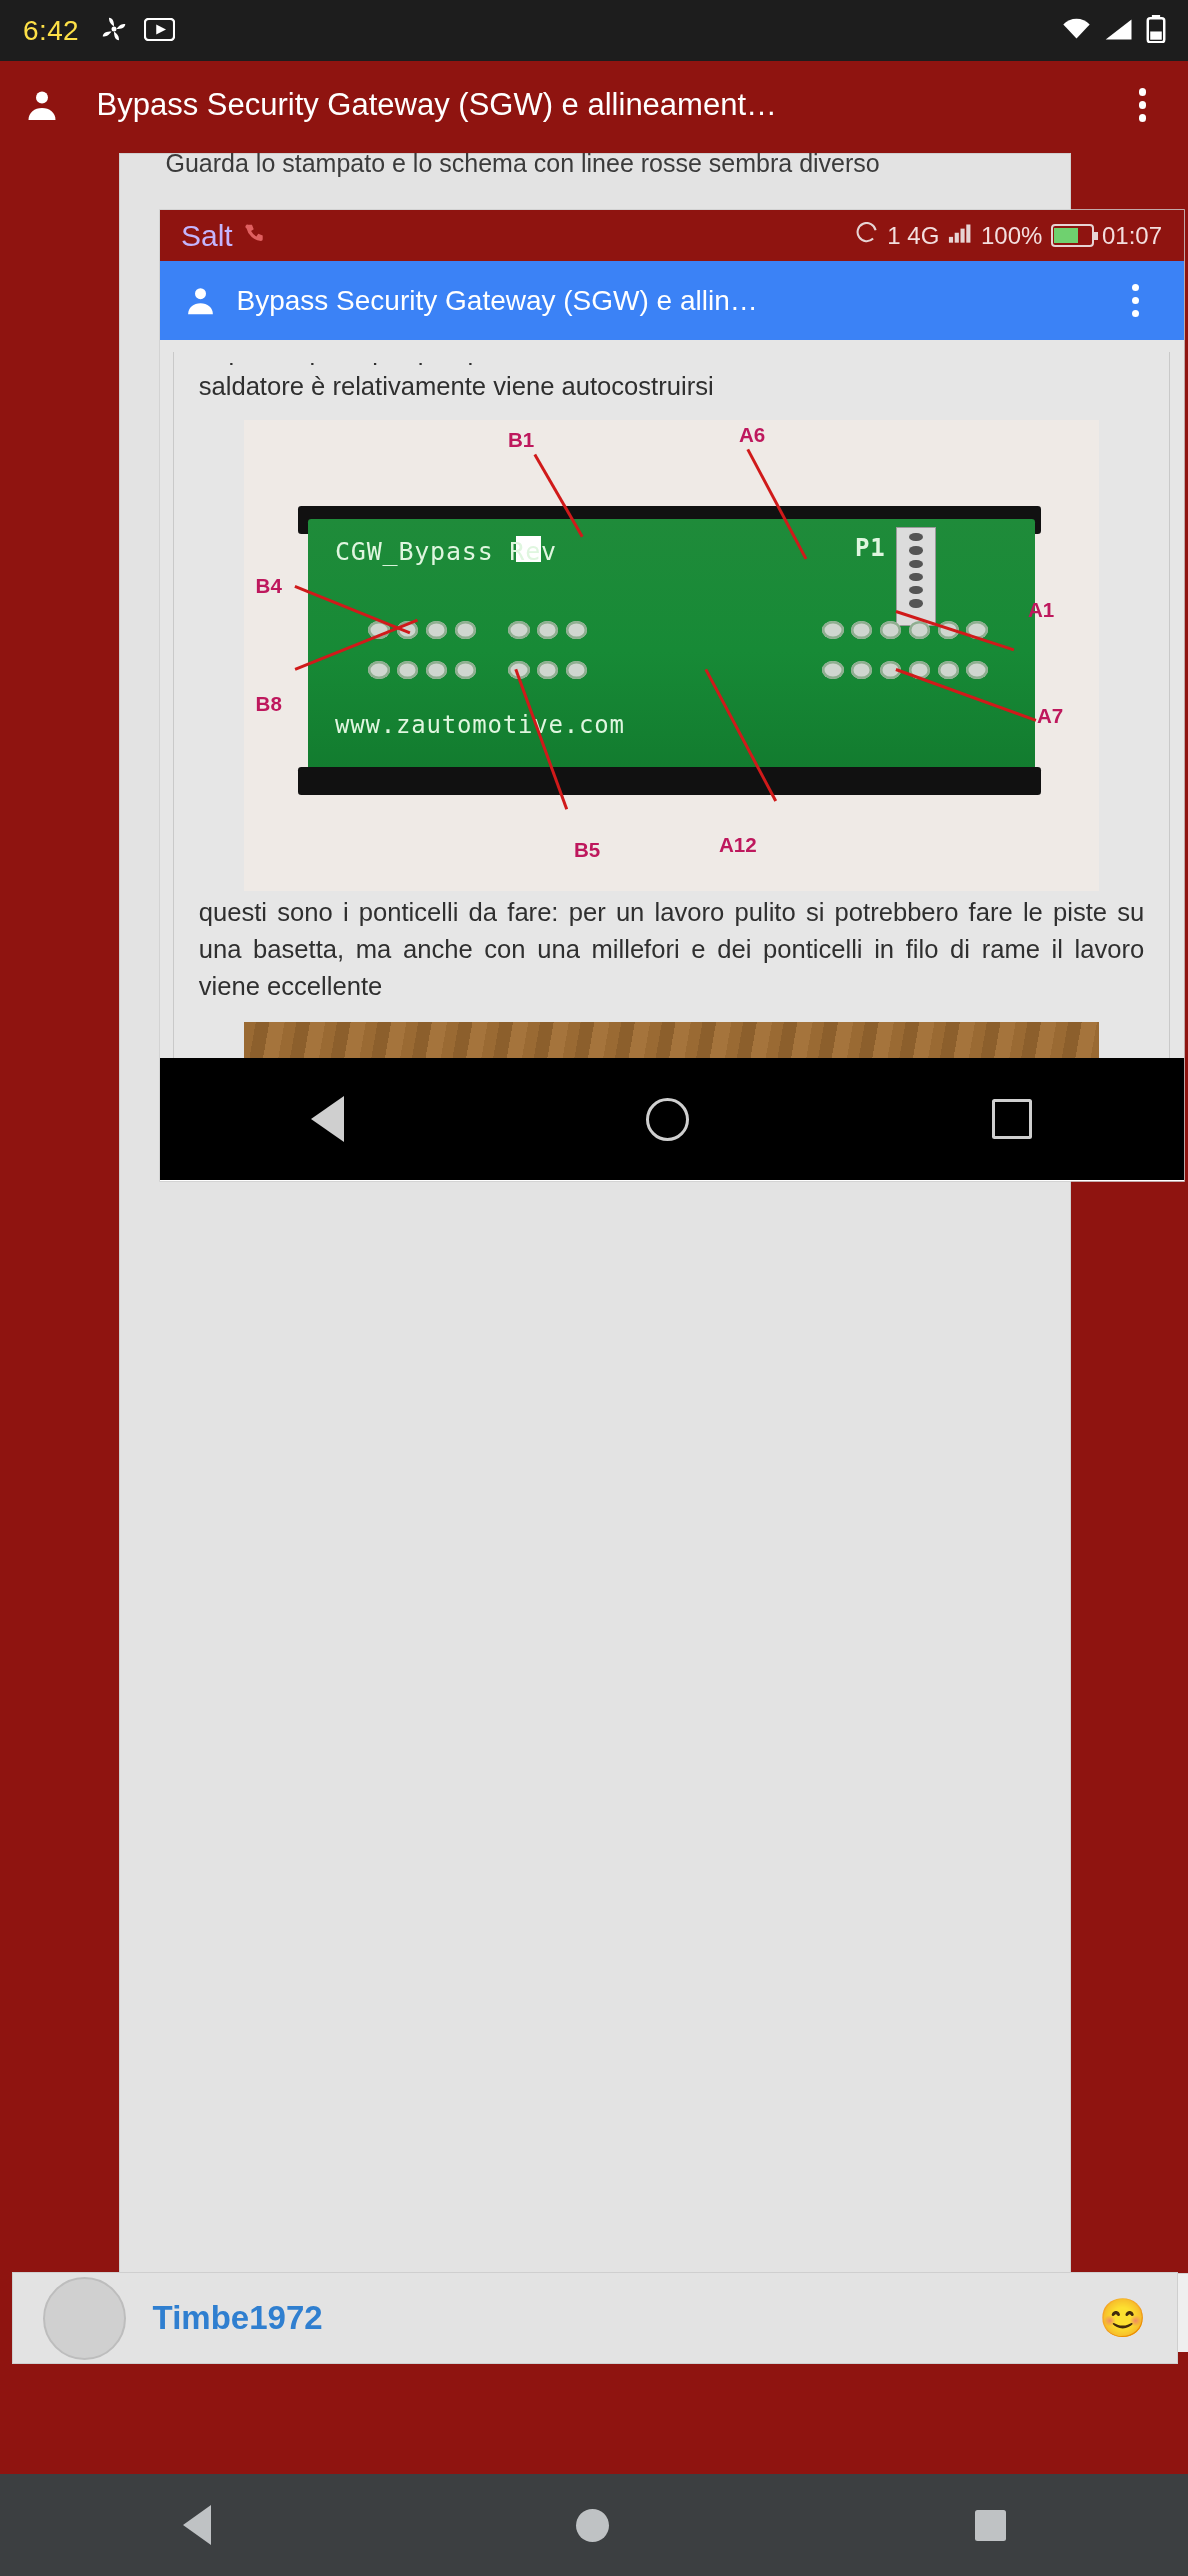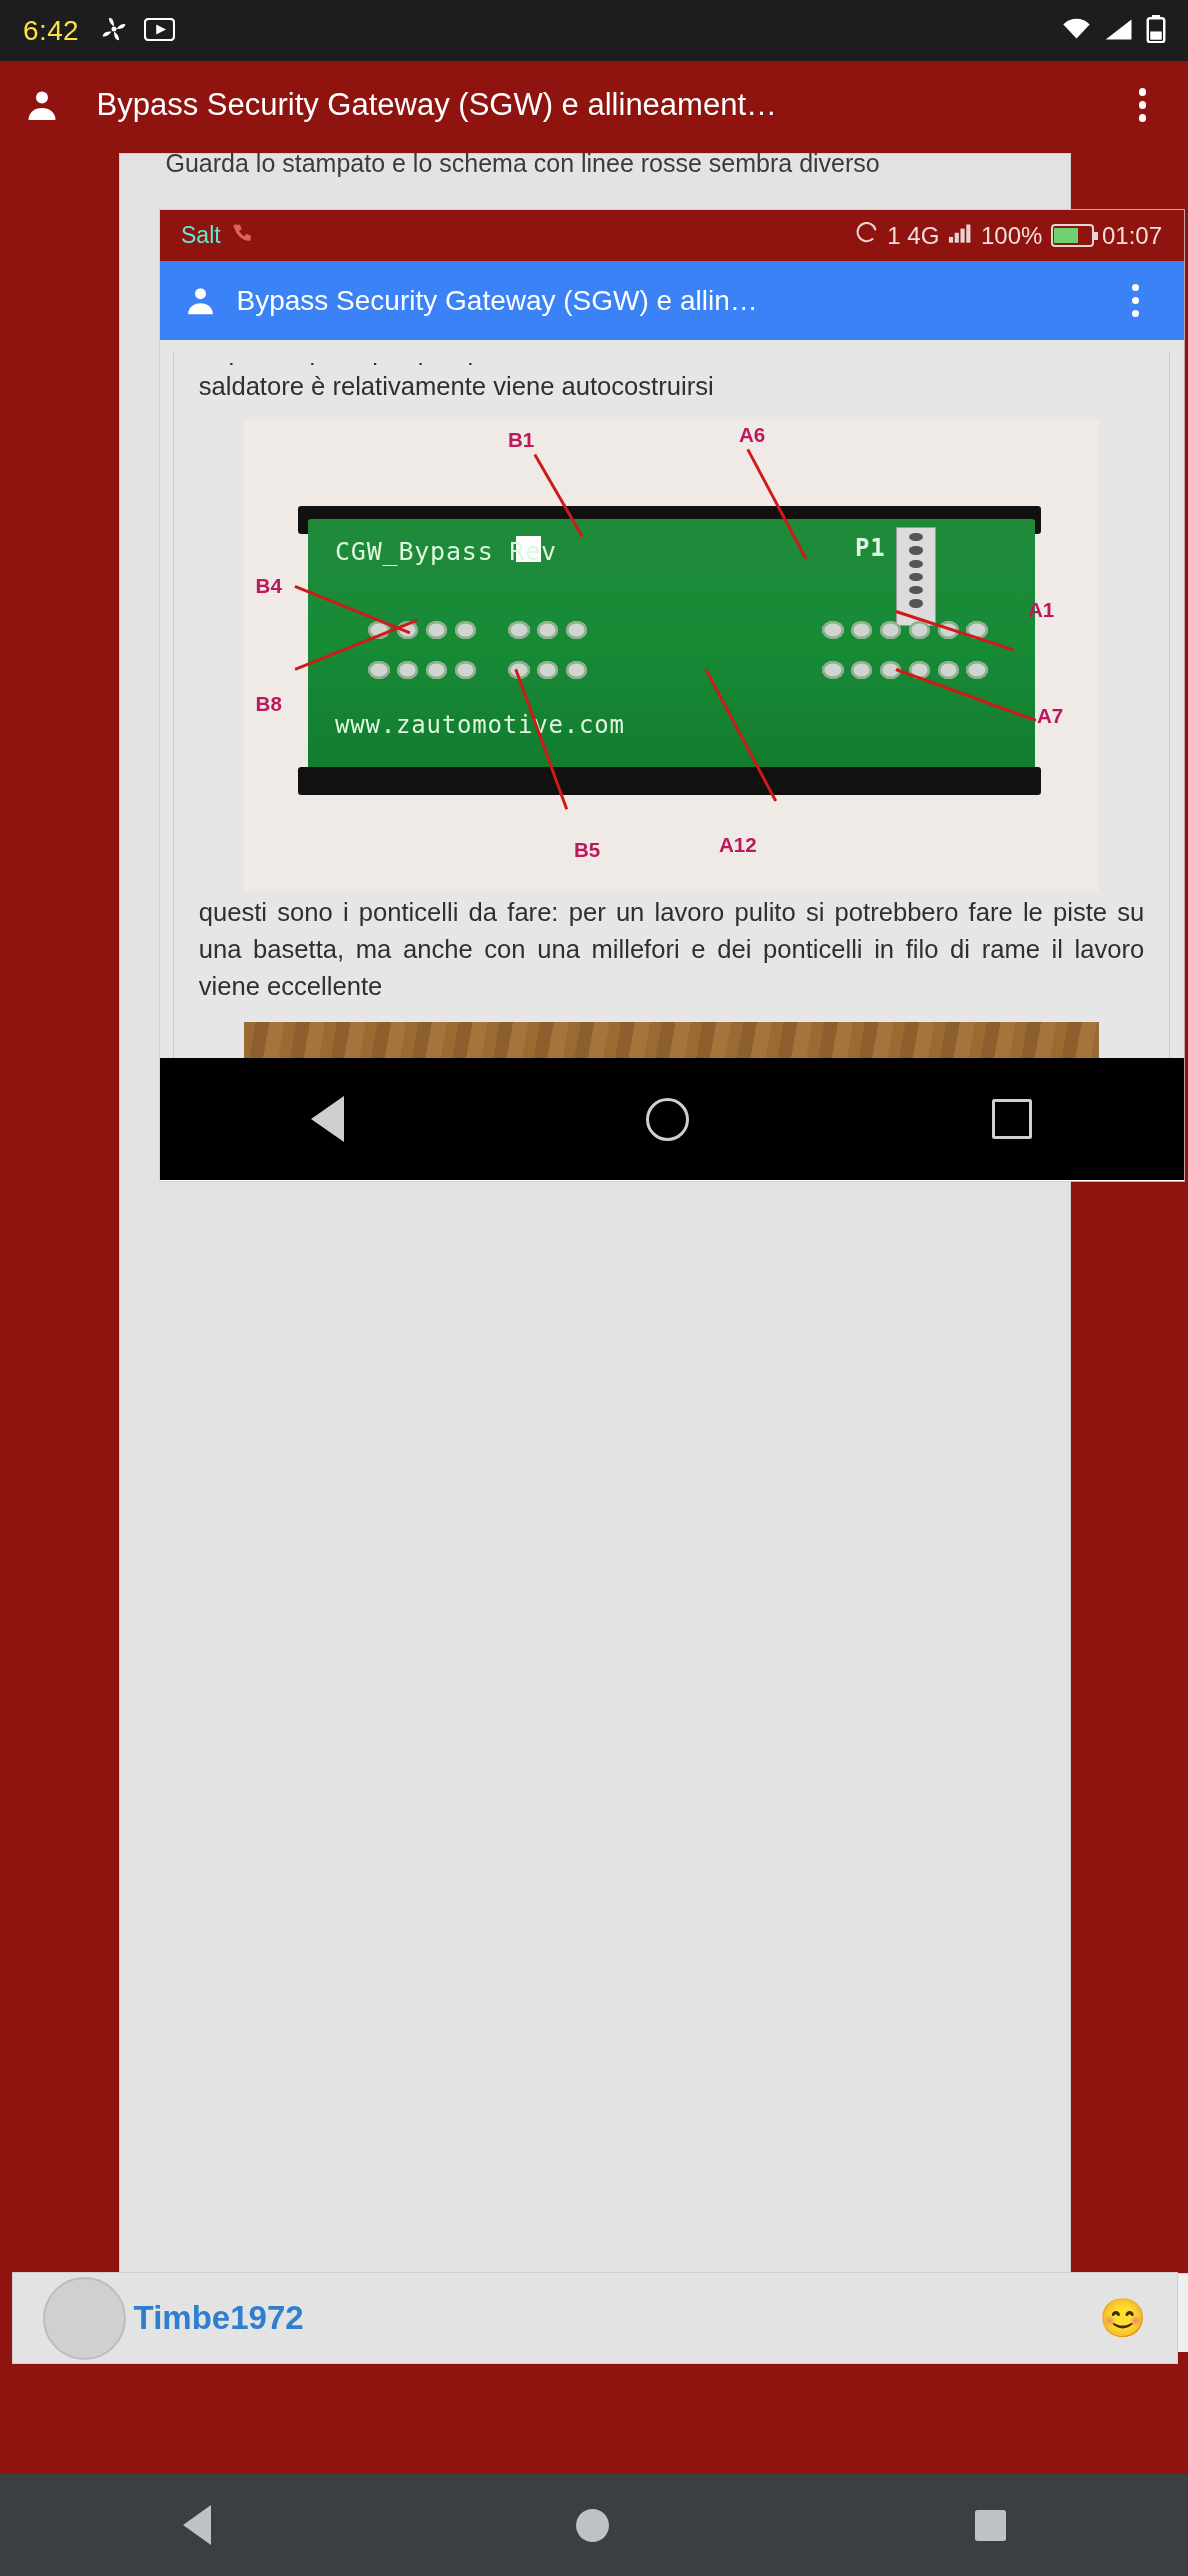--- a/index.html
+++ b/index.html
@@ -66,21 +66,21 @@
   .inner-shot {
     position: absolute; left: 40px; top: 56px;
     width: 1024px; height: 971px;
     background: #ffffff; overflow: hidden;
     box-shadow: 0 0 0 0.8px #cfcfcf;
   }
   .inner-status {
     height: 51px; background: #8f1410; color: #f3dede;
     display: flex; align-items: center; padding: 0 21.5px; font-size: 25px;
   }
-  .inner-status .carrier { font-size: 23px; color: #5eead4; }
+  .inner-status .carrier { font-size: 30px; color: #c4b5fd; }
   .inner-status .right { margin-left: auto; display: flex; align-items: center; gap: 8.3px; font-size: 24px; }
   .batt-shape {
     width: 43px; height: 23px; border: 2.5px solid #e7d4d4; border-radius: 4.1px;
     position: relative; display: inline-block;
   }
   .batt-shape::after {
     content: ""; position: absolute; right: -6.6px; top: 5.8px; width: 4.1px; height: 8.3px; background: #e7d4d4;
   }
   .batt-fill { position: absolute; left: 1.7px; top: 1.7px; bottom: 1.7px; width: 60%; background: #6fd16f; }
 
@@ -172,21 +172,21 @@
   .clock-icon {
     width: 28px; height: 28px; border: 2.5px solid #666; border-radius: 50%; position: relative;
   }
   .clock-icon::before { content:""; position:absolute; left:10.7px; top:5px; width:2.5px; height:10px; background:#666; }
   .clock-icon::after { content:""; position:absolute; left:11.6px; top:12.4px; width:8.3px; height:2.5px; background:#666; }
   .meta-text { font-size: 25.6px; color: #444; }
 
   
   .next-post {
     position: absolute; left: 11.6px; top: 2272px; width: 1166px; height: 92px;
-    background: #e3e3e3; border: 0.8px solid #cfcfcf; display: flex; align-items: center; padding: 0 30px; gap: 8px;
+    background: #e3e3e3; border: 0.8px solid #cfcfcf; display: flex; align-items: center; padding: 0 30px; gap: 27px;
     overflow: hidden;
   }
   .np-avatar { width: 83px; height: 83px; border-radius: 50%; background: #d0d0d0; border: 2.5px solid #bdbdbd; }
   .np-name { font-size: 33px; color: #2f7fd0; font-weight: bold; }
   .np-emoji { margin-left: auto; font-size: 38px; }
 
   
   .sysnav {
     position: absolute; left: 0; bottom: 0; width: 1189px; height: 102px;
     background: #3c3f41; display: flex; align-items: center; justify-content: space-around;

